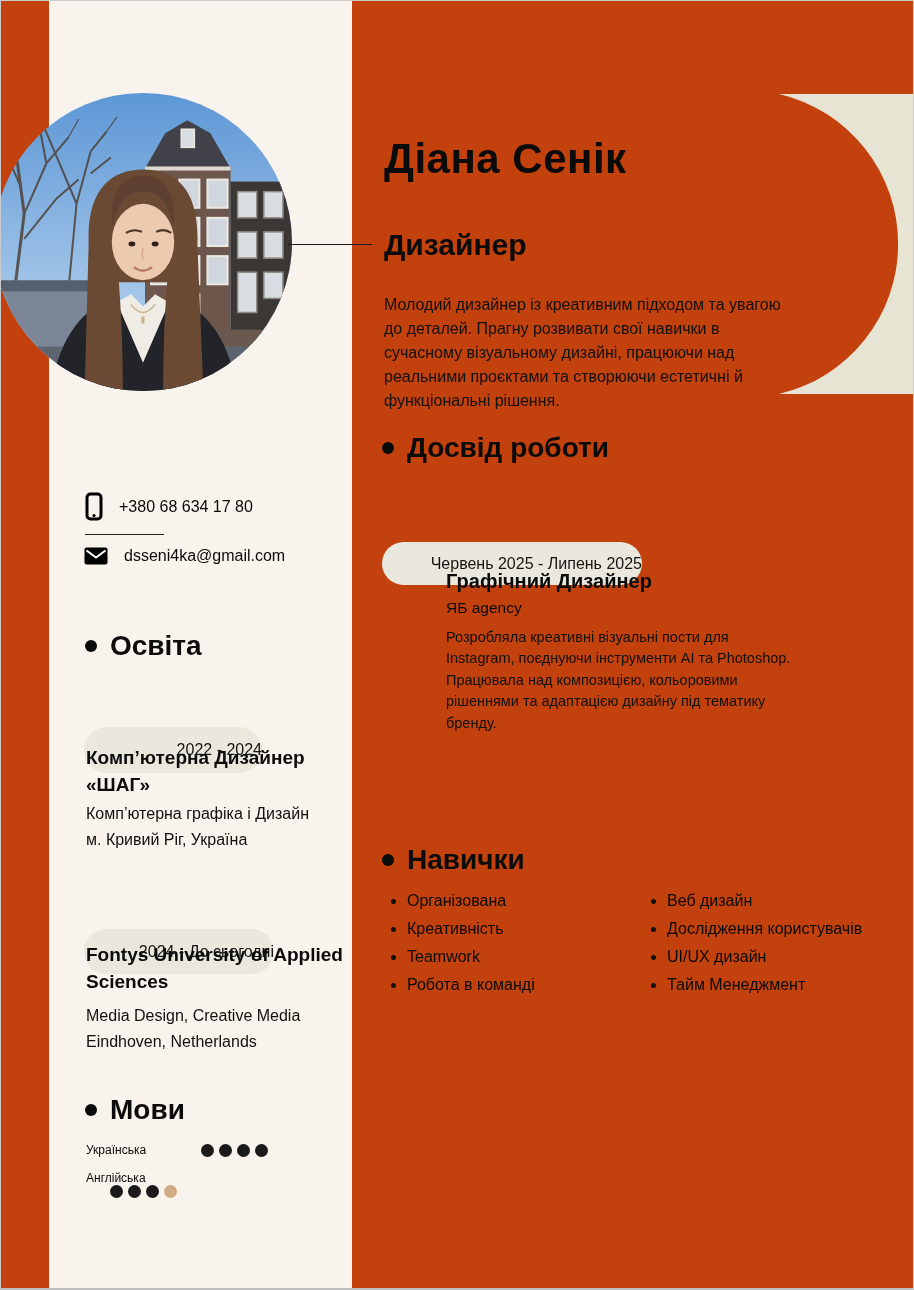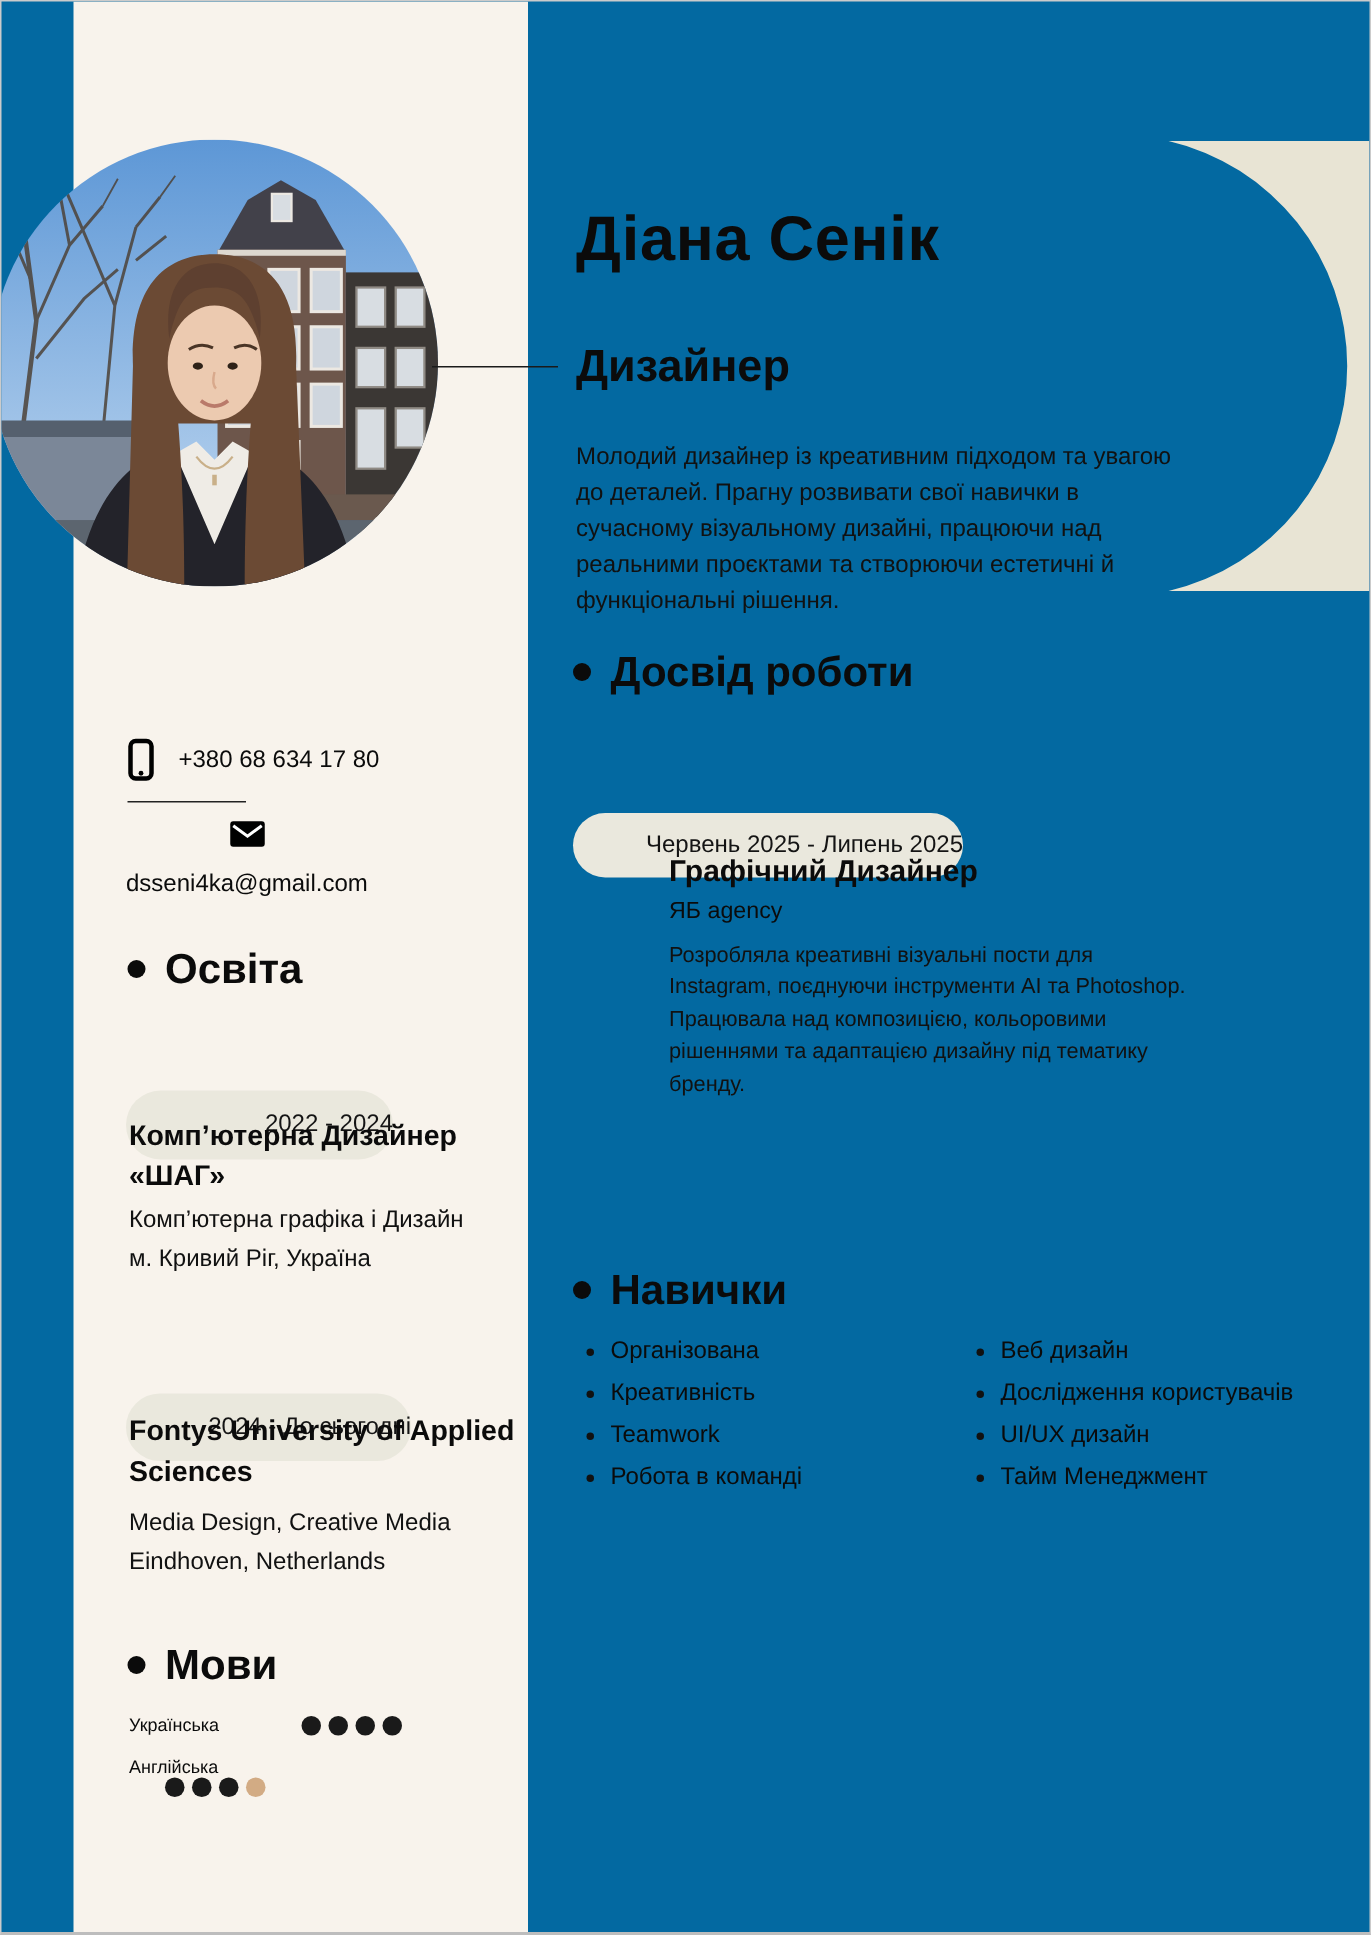--- a/index.html
+++ b/index.html
@@ -2,21 +2,21 @@
 <html style="--sidebar-bg: #f8f3ec; --pill-bg: #eae8dd; --dot-filled: #1a1a1a; --dot-partial: #d2ab84;"><head>
 <meta charset="utf-8">
 <style>
   * { margin:0; padding:0; box-sizing:border-box; }
   html,body { background:#ffffff; }
   body { font-family:"Liberation Sans", sans-serif; color:#0b0b0b; }
 
   .page {
     position:relative;
     width:914px; height:1290px;
-    background:#0369a1;
+    background:#c2410c;
     border:1px solid #cbcbcb;
     border-bottom:2px solid #bdbdbd;
     overflow:hidden;
   }
 
   .sidebar {
     position:absolute; left:48px; top:0;
     width:303px; height:100%;
     background:var(--sidebar-bg,#f8f3ec);
   }
@@ -42,21 +42,21 @@
   .section-heading .hbullet { width:12px; height:12px; border-radius:50%; background:#0b0b0b; flex:none; }
 
   .h-contacts   { left:84px;  top:433px; }
   .h-education  { left:84px;  top:629px; }
   .h-languages  { left:84px;  top:1093px; }
   .h-experience { left:381px; top:431px; }
   .h-skills     { left:381px; top:843px; }
 
   .contact-item { display:flex; align-items:center; gap:16px; font-size:16px; }
   .ci-phone { left:84px; top:491px; }
-  .ci-email { left:83px; top:546px;flex-direction:column; }
+  .ci-email { left:83px; top:546px; }
   .contact-divider { left:84px; top:533px; width:79px; height:1px; background:#222; }
   .contact-icon { flex:none; line-height:0; }
 
   .pill {
     background:var(--pill-bg,#eae8dd);
     border-radius:23px;
     display:flex; align-items:center; justify-content:flex-end;
     font-size:16px; color:#141414;margin-top:44px;
   }
   .pill-edu1 { left:83px;  top:682px; width:178px; height:46px; }

